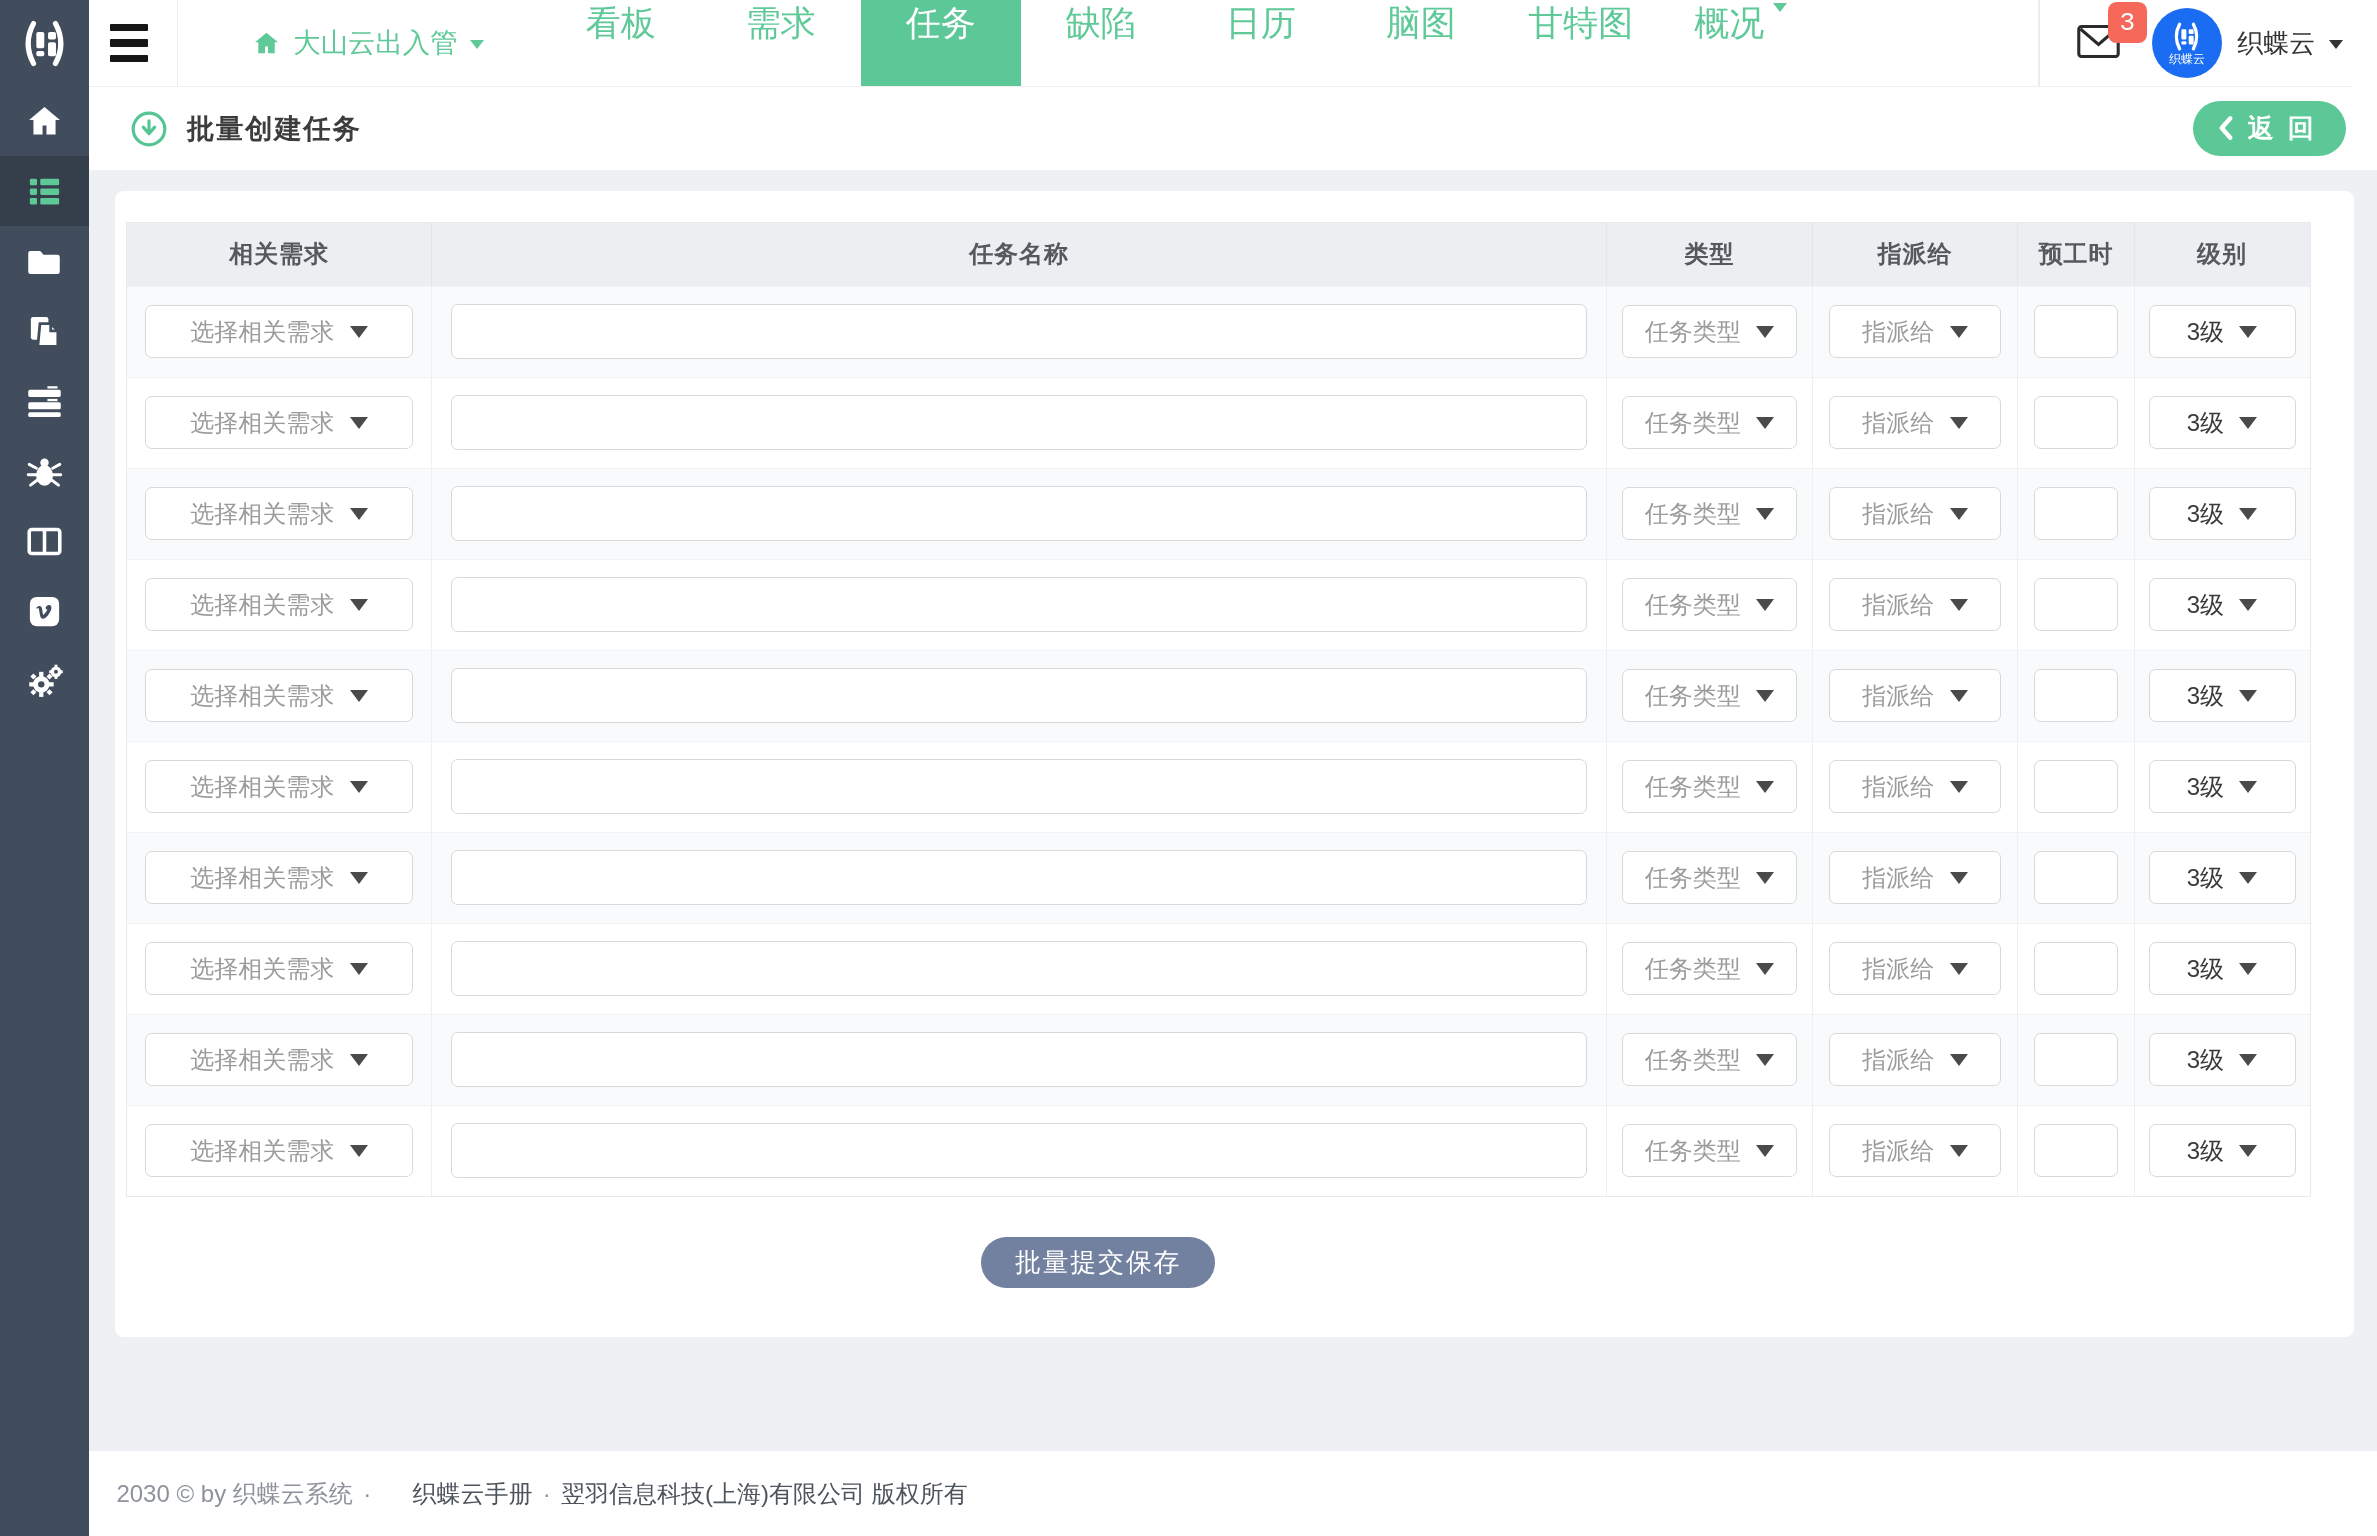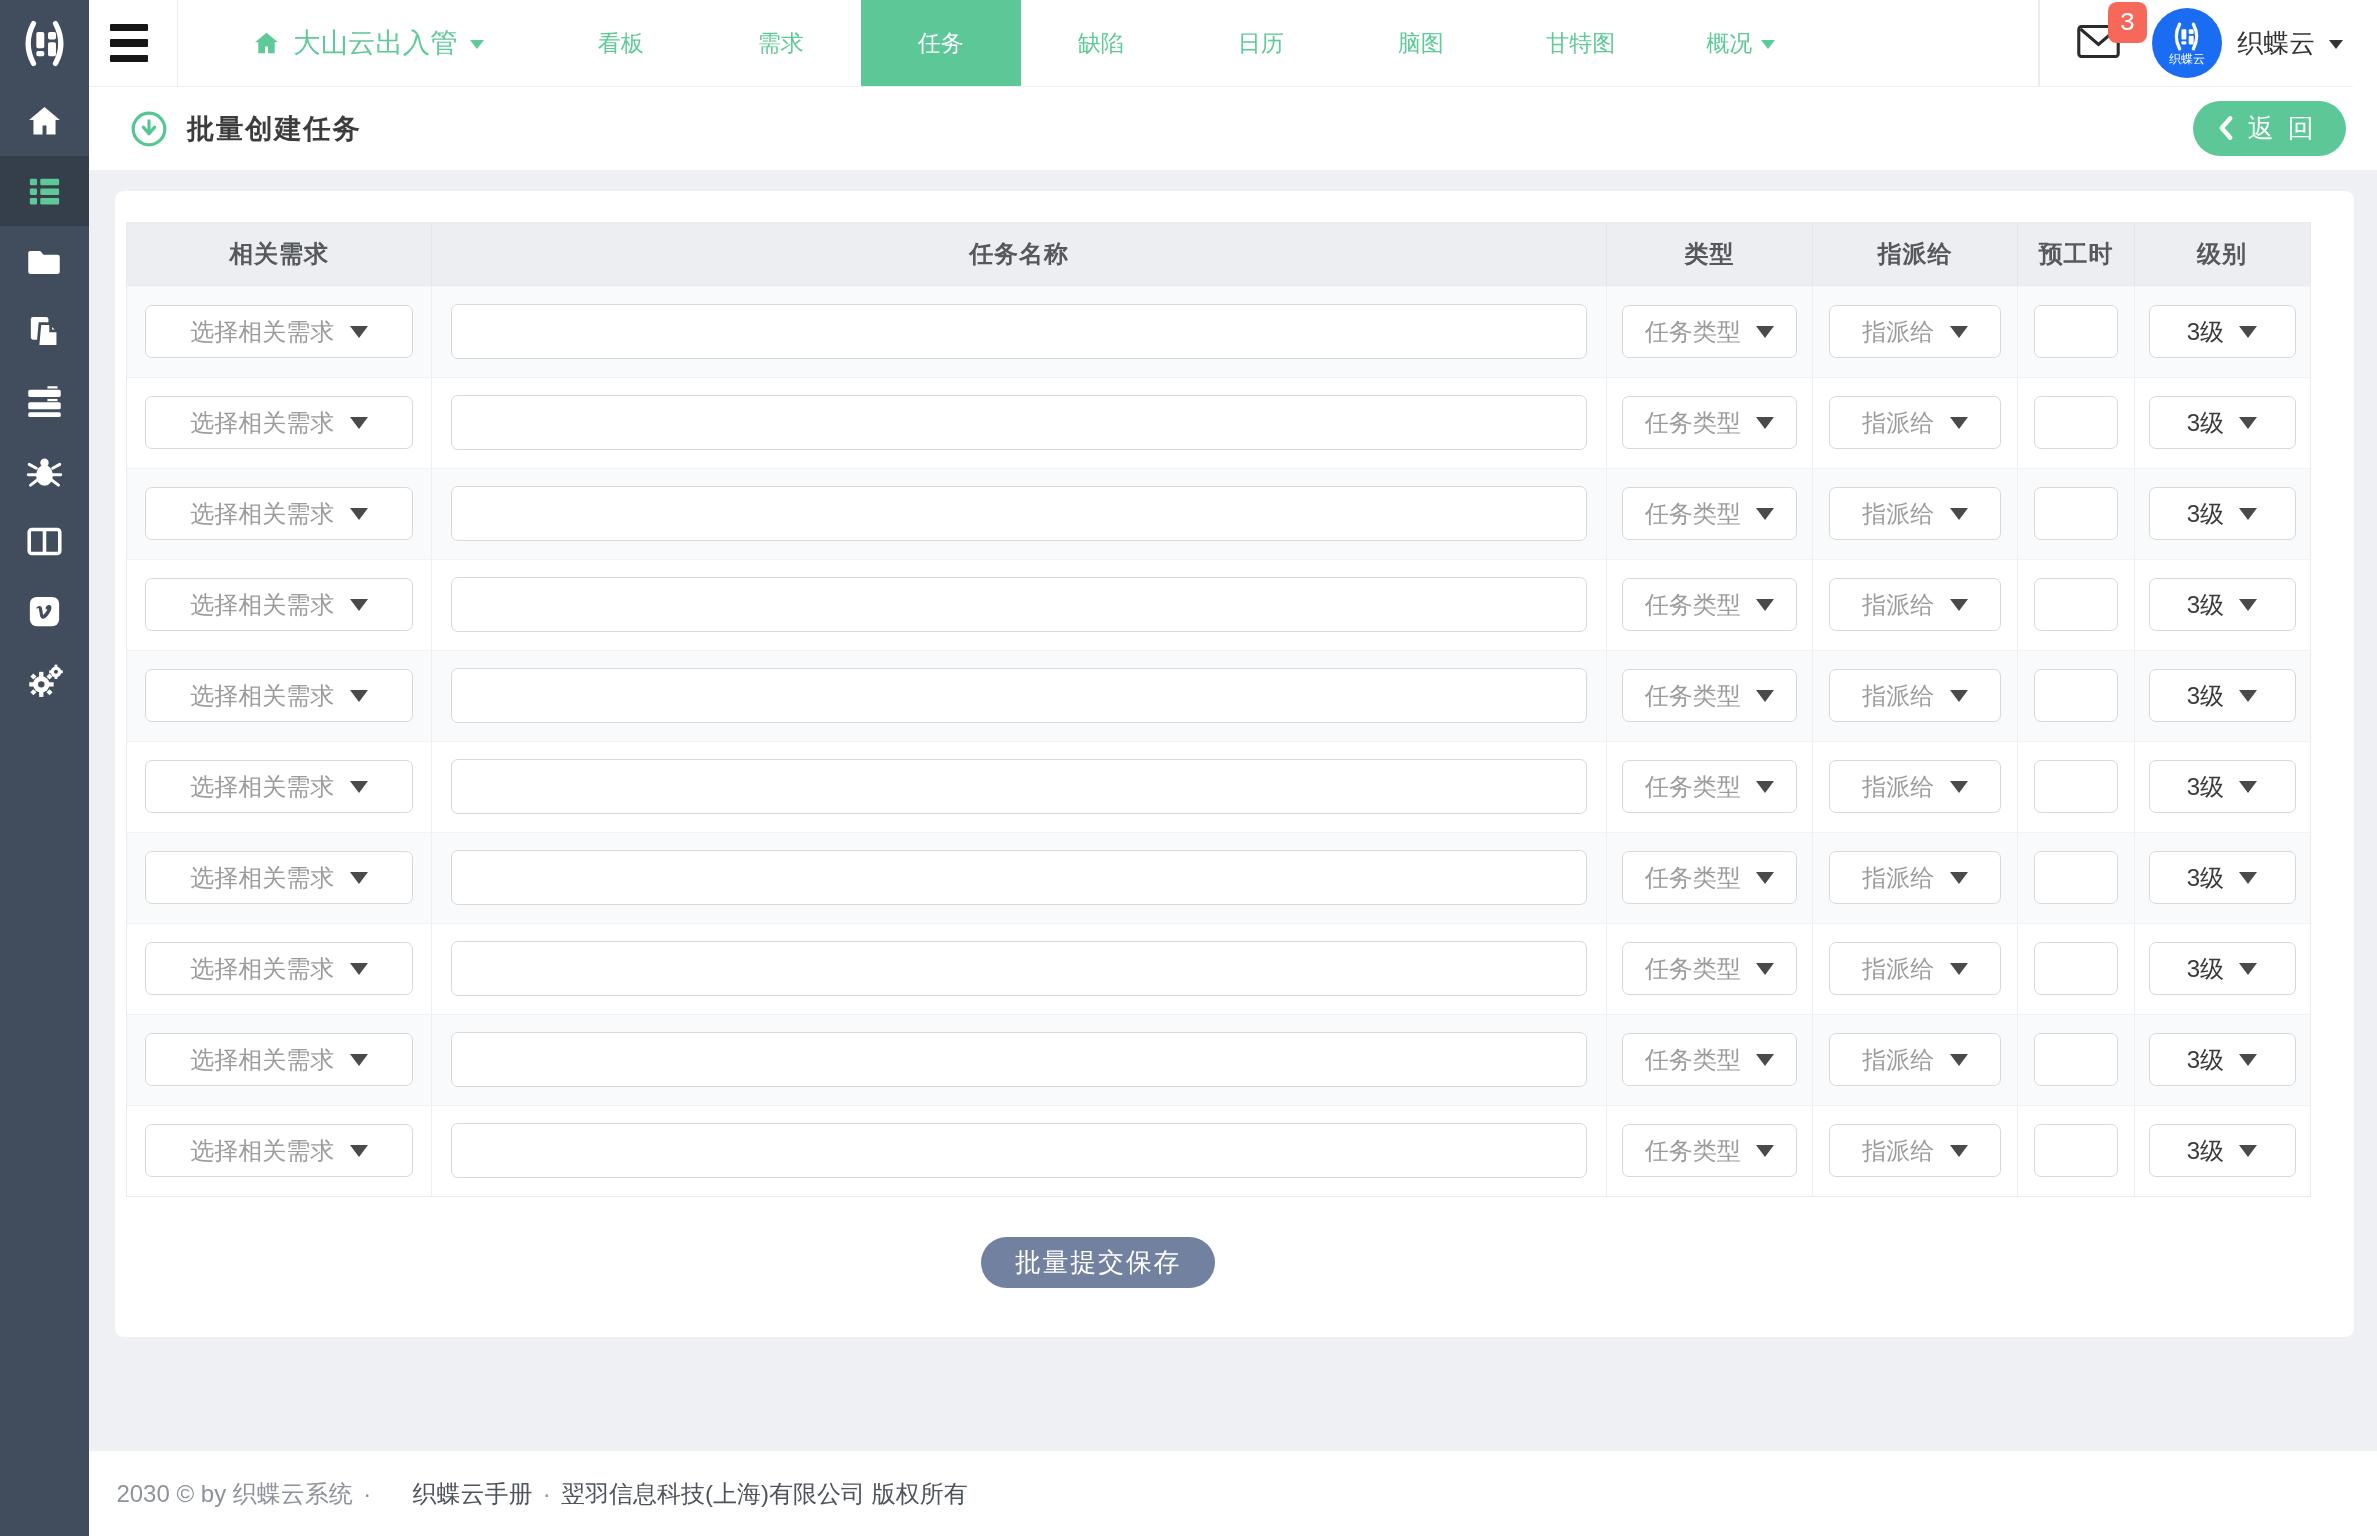--- a/index.html
+++ b/index.html
@@ -20,36 +20,36 @@
   .side-item svg{display:block;}
 
   
   .topnav{position:absolute;left:89px;top:0;width:2288px;height:86px;background:#fff;z-index:20;display:flex;align-items:center;font-family:Liberation Mono, monospace;}
   .burger{margin-left:20.6px;width:41px;display:flex;flex-direction:column;gap:7.7px;cursor:pointer;}
   .burger span{display:block;width:38px;height:7.7px;background:#161616;border-radius:0.9px;}
   .nav-divider{width:1.7px;height:86px;background:#ececec;margin-left:26px;}
   .project{display:flex;align-items:center;gap:12px;color:var(--green-text);font-size:27.4px;margin-left:74px;cursor:pointer;white-space:nowrap;}
   .caret{width:0;height:0;border-left:7.7px solid transparent;border-right:7.7px solid transparent;border-top:9.4px solid var(--green-text);margin-top:3.4px;}
   .tabs{display:flex;margin-left:57px;height:86px;}
-  .tab{width:160px;height:86px;display:flex;align-items:center;justify-content:center;gap:8.6px;font-size:23px;color:var(--green-text);cursor:pointer;}
+  .tab{width:160px;height:86px;display:flex;align-items:flex-start;justify-content:center;gap:8.6px;font-size:35px;color:var(--green-text);cursor:pointer;}
   .tab.active{background:var(--green);color:#fff;}
   .nav-right{position:absolute;right:0;top:0;height:86px;display:flex;align-items:center;}
   .nav-right .r-divider{width:1.7px;height:86px;background:#ececec;margin-right:36px;}
   .mail{position:relative;margin-right:31px;cursor:pointer;}
   .badge{position:absolute;top:-20.6px;right:-26px;min-width:39px;height:41px;background:var(--badge);border-radius:8.6px;color:#fff;font-size:26px;display:flex;align-items:center;justify-content:center;}
   .avatar{width:70px;height:70px;border-radius:50%;background:var(--blue);display:flex;flex-direction:column;align-items:center;justify-content:center;margin-right:15.4px;cursor:pointer;overflow:hidden;}
   .avatar .av-label{color:#fff;font-size:12px;line-height:12px;margin-top:0.9px;}
   .username{font-size:26px;color:#333;display:flex;align-items:center;gap:13.7px;margin-right:34px;cursor:pointer;}
   .username .caret{border-top-color:#333;}
 
   
   .page-header{position:absolute;left:89px;top:86px;width:2264px;height:84px;background:#fff;border-top:1.7px solid #eef0f3;border-radius:0 0 8.6px 8.6px;display:flex;align-items:center;z-index:10;}
   .ph-icon{margin-left:41px;display:flex;}
   .page-title{font-size:27.4px;font-weight:bold;color:var(--dark);margin-left:19px;letter-spacing:1.7px;}
-  .back-btn{position:absolute;right:6.9px;top:13.7px;height:55px;padding:0 29px 0 22px;border-radius:27.4px;background:var(--green);color:#fff;font-size:26px;display:flex;align-items:center;gap:10.3px;cursor:pointer;letter-spacing:3.4px;border:none;}
+  .back-btn{position:absolute;right:6.9px;top:13.7px;height:55px;padding:0 29px 0 22px;border-radius:27.4px;background:var(--green);color:#fff;font-size:26px;display:flex;align-items:center;gap:10.3px;cursor:pointer;letter-spacing:3.4px;border:none;font-weight:bold;}
 
   
   .main-bg{position:absolute;left:89px;top:170px;width:2288px;height:1281px;background:var(--body-gray);}
   .card{position:absolute;left:26px;top:20.6px;width:2239px;height:1146px;background:#fff;border-radius:8.6px;}
   .table{position:absolute;left:11px;top:31px;width:2185px;border:1.7px solid #e8ebee;}
   .thead{display:grid;grid-template-columns:305px 1175px 206px 205px 117px 174px;background:var(--th-gray);height:63px;}
   .th{display:flex;align-items:center;justify-content:center;font-size:24px;font-weight:bold;color:#55585c;border-right:1.7px solid var(--border1);letter-spacing:0.9px;}
   .th:last-child{border-right:none;}
   .trow{display:grid;grid-template-columns:305px 1175px 206px 205px 117px 174px;height:91px;border-top:1.7px solid #f1f2f4;}
   .trow:nth-child(odd){background:#f9fafb;}

